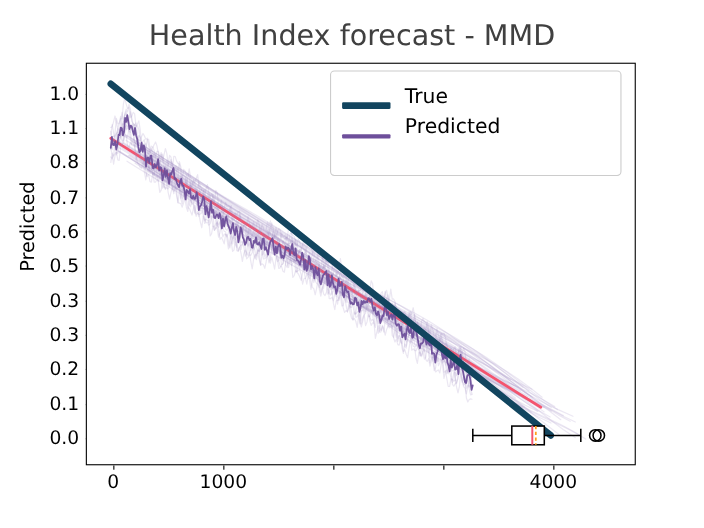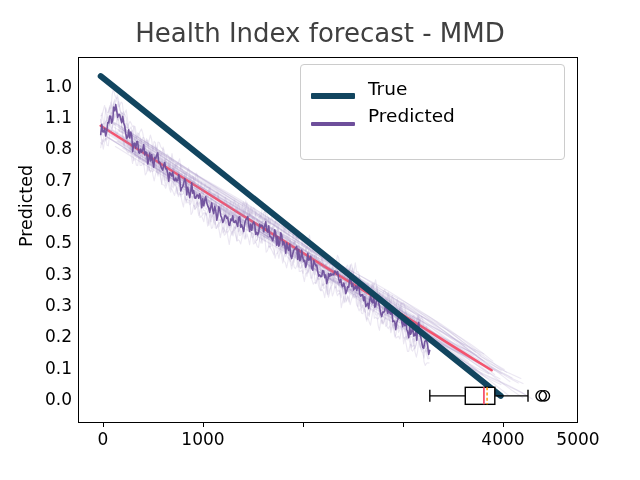--- a/index.html
+++ b/index.html
@@ -174,21 +174,20 @@
 
   <div class="xtick-mark" style="left:103px"></div>
   <div class="xtick-mark" style="left:203px"></div>
   <div class="xtick-mark" style="left:303px"></div>
   <div class="xtick-mark" style="left:403px"></div>
   <div class="xtick-mark" style="left:503px"></div>
 
   <div class="xtick-label" style="left:103px">0</div>
   <div class="xtick-label" style="left:203px">1000</div>
   <div class="xtick-label" style="left:503px">4000</div>
-  <div class="xtick-label" style="left:578px">5000</div>
 
   <div id="axes-frame"></div>
 
   <svg id="plot-svg" viewBox="0 0 500 366" preserveAspectRatio="none">
     <g id="g-fan">
         <polyline points="52.29,79.56 63.20,86.28 74.11,93.10 85.02,100.08 95.93,107.20 106.84,114.40 117.75,121.59 128.66,128.65 139.57,135.48 150.48,142.03 161.38,148.33 172.29,154.48 183.20,160.63 194.11,166.96 205.02,173.62 215.93,180.70 226.84,188.17 237.75,195.93 248.66,203.78 259.57,211.46 270.48,218.75 281.38,225.51 292.29,231.69 303.20,237.42 314.11,242.91 325.02,248.46 335.93,254.40 346.84,260.95 357.75,268.22 368.66,276.16 379.57,284.55 390.48,293.04 401.38,301.25 412.29,308.83 423.20,315.57 434.11,321.44 445.02,326.62" fill="none" stroke="#b6a6cf" stroke-width="1.1" stroke-linecap="round" stroke-linejoin="round" stroke-opacity="0.26"></polyline>
         <polyline points="30.16,80.88 41.07,87.60 51.98,94.38 62.89,101.28 73.79,108.30 84.70,115.41 95.61,122.52 106.52,129.54 117.43,136.38 128.34,142.99 139.25,149.37 150.16,155.62 161.07,161.87 171.98,168.26 182.89,174.95 193.79,182.00 204.70,189.42 215.61,197.08 226.52,204.82 237.43,212.41 248.34,219.65 259.25,226.39 270.16,232.61 281.07,238.41 291.98,244.00 302.89,249.66 313.79,255.68 324.70,262.28 335.61,269.55 346.52,277.44 357.43,285.74 368.34,294.13 379.25,302.23 390.16,309.74 401.07,316.44 411.98,322.33 422.89,327.57" fill="none" stroke="#b6a6cf" stroke-width="1.1" stroke-linecap="round" stroke-linejoin="round" stroke-opacity="0.26"></polyline>
         <polyline points="41.44,78.97 52.35,85.90 63.26,92.92 74.17,99.96 85.08,106.94 95.99,113.78 106.90,120.43 117.81,126.89 128.71,133.24 139.62,139.58 150.53,146.05 161.44,152.78 172.35,159.83 183.26,167.19 194.17,174.77 205.08,182.40 215.99,189.89 226.90,197.05 237.81,203.75 248.71,209.99 259.62,215.85 270.53,221.54 281.44,227.31 292.35,233.44 303.26,240.12 314.17,247.42 325.08,255.29 335.99,263.52 346.90,271.79 357.81,279.76 368.71,287.15 379.62,293.77 390.53,299.64 401.44,304.92 412.35,309.95 423.26,315.13 434.17,320.87" fill="none" stroke="#b6a6cf" stroke-width="1.1" stroke-linecap="round" stroke-linejoin="round" stroke-opacity="0.26"></polyline>
         <polyline points="54.17,89.44 65.08,96.38 75.99,103.22 86.90,109.90 97.81,116.43 108.72,122.86 119.63,129.30 130.53,135.86 141.44,142.65 152.35,149.72 163.26,157.06 174.17,164.56 185.08,172.08 195.99,179.44 206.90,186.48 217.81,193.10 228.72,199.30 239.63,205.20 250.53,210.99 261.44,216.91 272.35,223.21 283.26,230.03 294.17,237.43 305.08,245.32 315.99,253.48 326.90,261.61 337.81,269.40 348.72,276.59 359.63,283.04 370.53,288.81 381.44,294.10 392.35,299.23" fill="none" stroke="#b6a6cf" stroke-width="1.1" stroke-linecap="round" stroke-linejoin="round" stroke-opacity="0.26"></polyline>
         <polyline points="56.64,94.84 67.55,101.57 78.45,108.16 89.36,114.68 100.27,121.22 111.18,127.86 122.09,134.71 133.00,141.79 143.91,149.09 154.82,156.51 165.73,163.92 176.64,171.15 187.55,178.06 198.45,184.60 209.36,190.78 220.27,196.73 231.18,202.63 242.09,208.72 253.00,215.18 263.91,222.16 274.82,229.66 285.73,237.57 296.64,245.65 307.55,253.62 318.45,261.19 329.36,268.15 340.27,274.43 351.18,280.11 362.09,285.41 373.00,290.68 383.91,296.27 394.82,302.51 405.73,309.57 416.64,317.44" fill="none" stroke="#b6a6cf" stroke-width="1.1" stroke-linecap="round" stroke-linejoin="round" stroke-opacity="0.26"></polyline>

